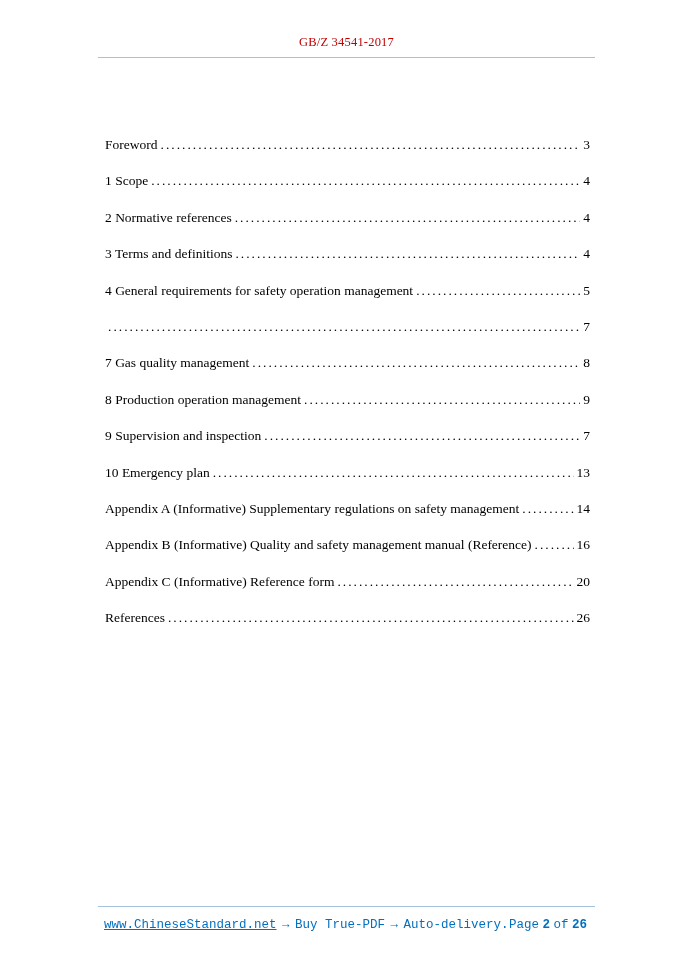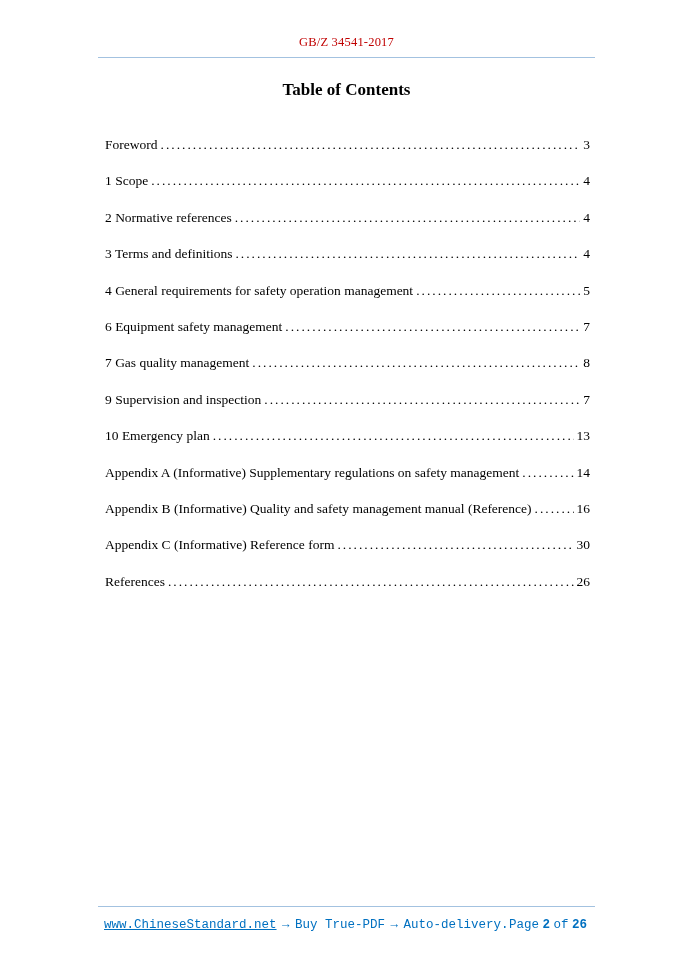--- a/index.html
+++ b/index.html
@@ -111,21 +111,20 @@
 </style>
 </head>
 <body>
 
 <div class="page">
 
   <div class="header-doc-number">GB/Z 34541-2017</div>
 
   <div class="header-rule"></div>
 
-  <h1 class="page-title">Table of Contents</h1>
 
   <div class="toc">
   <div class="toc-entry">
     <span class="toc-label">Foreword</span>
     <span class="toc-dots"></span>
     <span class="toc-page">3</span>
   </div>
 
   <div class="toc-entry">
     <span class="toc-label">1 Scope</span>
@@ -146,31 +145,35 @@
   </div>
 
   <div class="toc-entry">
     <span class="toc-label">4 General requirements for safety operation management</span>
     <span class="toc-dots"></span>
     <span class="toc-page">5</span>
   </div>
 
 
   <div class="toc-entry">
-    <span class="toc-label">6 Equipment safety management</span>
     <span class="toc-dots"></span>
     <span class="toc-page">7</span>
   </div>
 
   <div class="toc-entry">
     <span class="toc-label">7 Gas quality management</span>
     <span class="toc-dots"></span>
     <span class="toc-page">8</span>
   </div>
 
+  <div class="toc-entry">
+    <span class="toc-label">8 Production operation management</span>
+    <span class="toc-dots"></span>
+    <span class="toc-page">9</span>
+  </div>
 
   <div class="toc-entry">
     <span class="toc-label">9 Supervision and inspection</span>
     <span class="toc-dots"></span>
     <span class="toc-page">7</span>
   </div>
 
   <div class="toc-entry">
     <span class="toc-label">10 Emergency plan</span>
     <span class="toc-dots"></span>
@@ -185,21 +188,21 @@
 
   <div class="toc-entry">
     <span class="toc-label">Appendix B (Informative) Quality and safety management manual (Reference)</span>
     <span class="toc-dots"></span>
     <span class="toc-page">16</span>
   </div>
 
   <div class="toc-entry">
     <span class="toc-label">Appendix C (Informative) Reference form</span>
     <span class="toc-dots"></span>
-    <span class="toc-page">30</span>
+    <span class="toc-page">20</span>
   </div>
 
   <div class="toc-entry">
     <span class="toc-label">References</span>
     <span class="toc-dots"></span>
     <span class="toc-page">26</span>
   </div>
 </div>
 
   <div class="footer-rule"></div>

